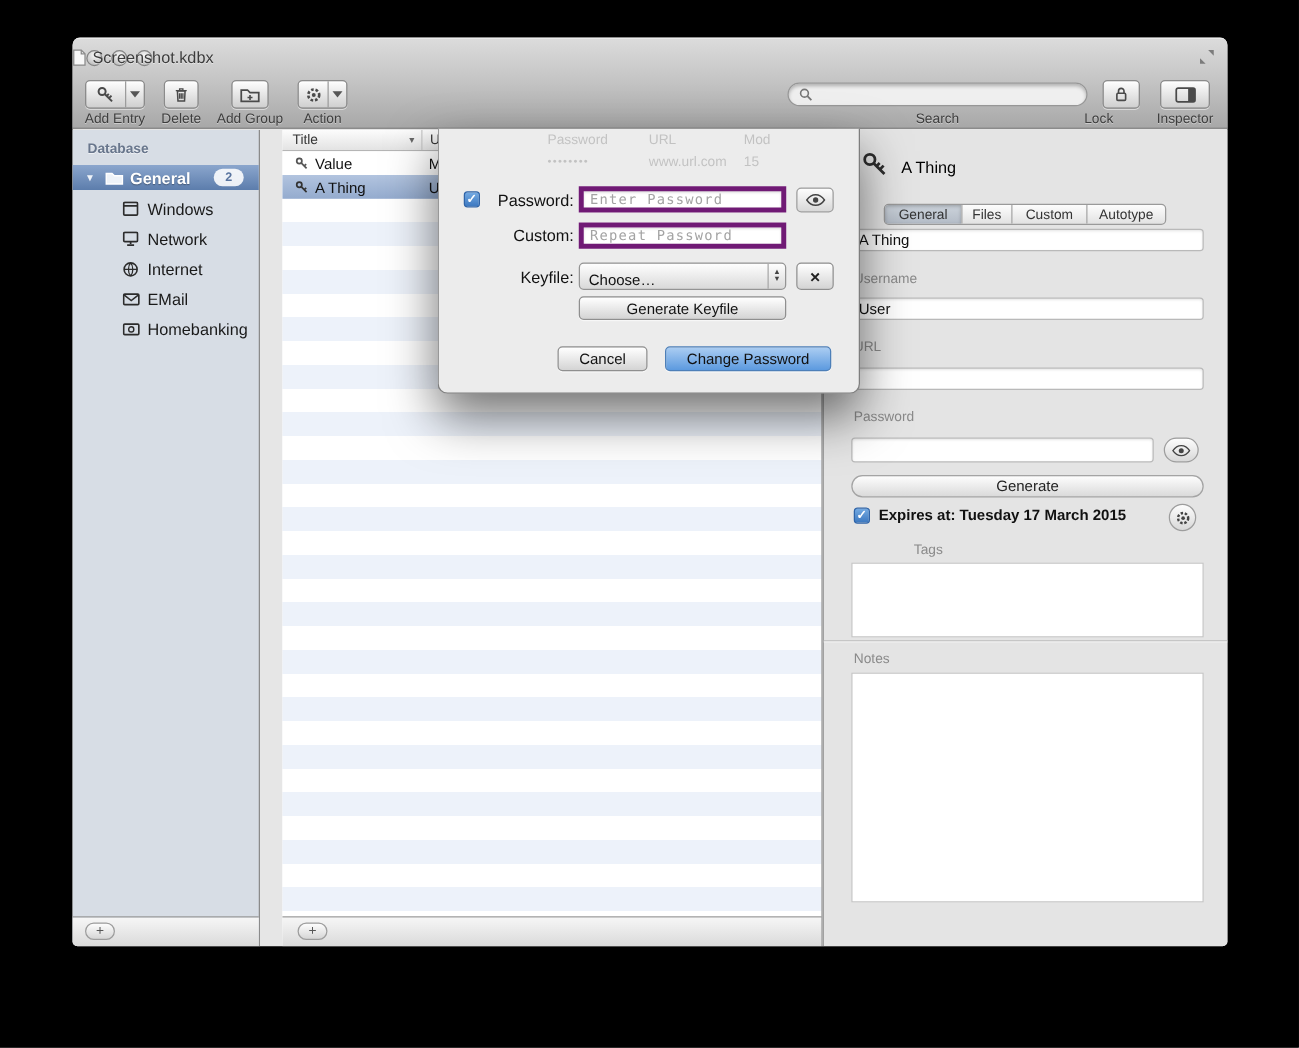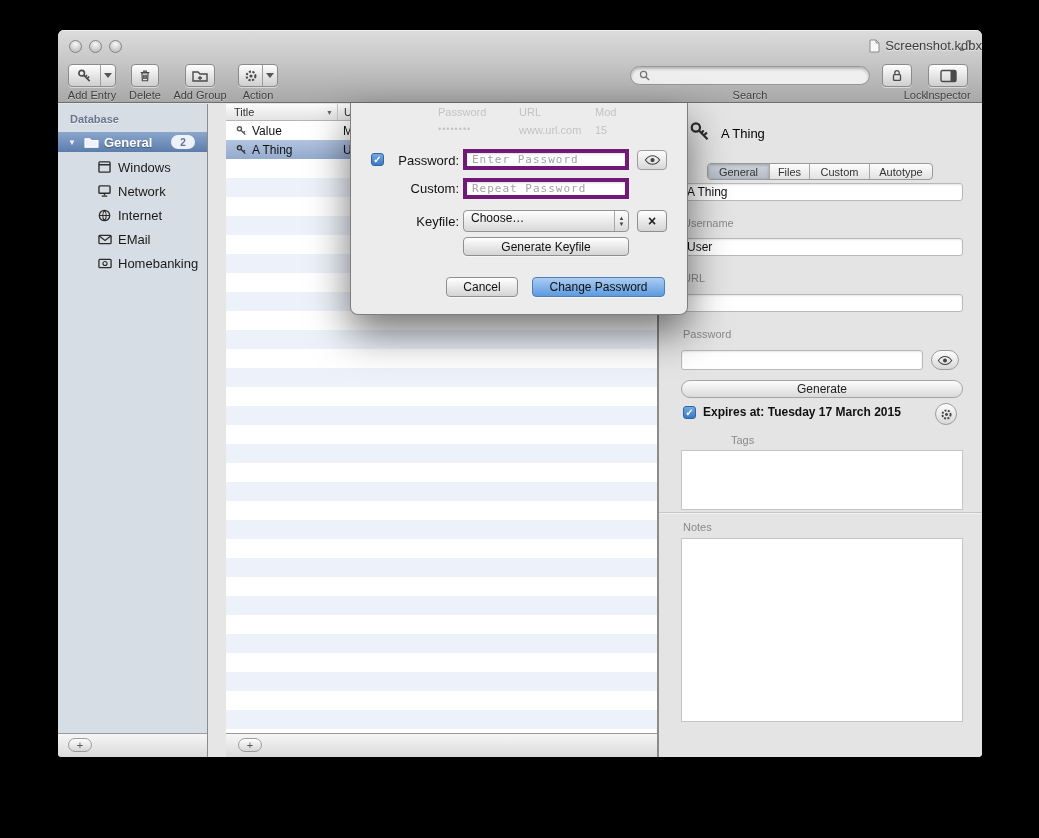--- a/index.html
+++ b/index.html
@@ -6,21 +6,21 @@
   html,body { width:1039px; height:838px; background:#000; font-family:"Liberation Sans", sans-serif; -webkit-font-smoothing:antialiased; }
   .canvas { position:relative; width:1039px; height:838px; background:#000; overflow:hidden; }
   .window { position:absolute; left:58px; top:30px; width:924px; height:727px; border-radius:6px 6px 4px 4px; overflow:hidden; background:#e6e6e6; box-shadow:0 30px 70px rgba(0,0,0,.65); }
 
   
   .header { position:absolute; left:0; top:0; width:100%; height:73px;
             background:linear-gradient(#dcdcdc 0%, #c6c6c6 45%, #a8a8a8 100%);
             border-bottom:1px solid #6e6e6e; box-shadow:inset 0 1px 0 rgba(255,255,255,.55); }
   .traffic { position:absolute; top:10px; width:13px; height:13px; border-radius:50%;
              border:1px solid #848484; background:radial-gradient(circle at 50% 30%, #f7f7f7, #b2b2b2); }
-  .win-title { position:absolute; top:8px; left:0; right:0; text-align:right; font-size:13px; color:#3c3c3c; text-shadow:0 1px 0 rgba(255,255,255,.5); }
+  .win-title { position:absolute; top:8px; left:0; right:0; text-align:left; font-size:13px; color:#3c3c3c; text-shadow:0 1px 0 rgba(255,255,255,.5); }
   .win-title .inner { display:inline-flex; align-items:center; gap:5px; }
   .fullscreen { position:absolute; top:9px; right:10px; width:13px; height:13px; opacity:.75; }
 
   .tbtn { position:absolute; top:34px; height:23px; display:flex; align-items:center; justify-content:center;
           background:linear-gradient(#fefefe,#cfcfcf); border:1px solid #8b8b8b; border-radius:4px;
           box-shadow:0 1px 0 rgba(255,255,255,.5), inset 0 1px 0 #fff; color:#4a4a4a; cursor:default; }
   .tbtn .seg { display:flex; align-items:center; justify-content:center; height:100%; }
   .tbtn .seg.arrow { width:15px; border-left:1px solid #9c9c9c; }
   .chev { width:0; height:0; border-left:4px solid transparent; border-right:4px solid transparent; border-top:5px solid #555; }
   .tlabel { position:absolute; top:59px; font-size:11px; color:#3d3d3d; text-align:center; text-shadow:0 1px 0 rgba(255,255,255,.4); }
@@ -99,21 +99,21 @@
   
   .sheet { position:absolute; left:292px; top:73px; width:338px; height:212px; z-index:60;
            background:#ececec; border:1px solid #7e7e7e; border-top:none; border-radius:0 0 8px 8px;
            box-shadow:0 18px 40px rgba(0,0,0,.55); font-size:13px; color:#111; }
   .faint { position:absolute; color:#9a9a9a; opacity:.5; font-size:11px; white-space:nowrap; }
   .dlabel { position:absolute; width:72px; text-align:right; left:36px; }
   .dfield { position:absolute; left:112px; width:166px; height:21px; background:#fff; border:4px solid #701a75;
             box-shadow:inset 0 1px 2px rgba(0,0,0,.15); font-family:"DejaVu Sans Mono",monospace;
             font-size:11px; letter-spacing:1px; color:#333; padding:0 5px; outline:none; }
   .dfield::placeholder { color:#a3a3a3; }
-  .popup { position:absolute; left:112px; width:166px; height:22px; display:flex; align-items:flex-start;
+  .popup { position:absolute; left:112px; width:166px; height:22px; display:flex; align-items:flex-end;
            background:linear-gradient(#fefefe,#d9d9d9); border:1px solid #949494; border-radius:4px; font-size:12px; }
   .popup .ptext { flex:1; padding-left:7px; }
   .popup .stepper { width:14px; height:100%; border-left:1px solid #a8a8a8; display:flex; flex-direction:column;
                     align-items:center; justify-content:center; font-size:6px; color:#444; line-height:6px; }
   .btn { position:absolute; height:20px; border-radius:4px; border:1px solid #8f8f8f;
          background:linear-gradient(#ffffff,#d4d4d4); font-size:12px; color:#111; text-align:center; line-height:19px;
          box-shadow:0 1px 0 rgba(255,255,255,.6); }
   .btn.default { background:linear-gradient(#abcdf2,#5c9adf); border-color:#4d7fb8; }
   .xbtn { position:absolute; left:286px; width:30px; height:22px; border-radius:4px; border:1px solid #8f8f8f;
           background:linear-gradient(#ffffff,#d4d4d4); font-size:14px; font-weight:bold; color:#222;
@@ -208,21 +208,21 @@
       <div class="tlabel" style="left:652px; width:80px;">Search</div>
 
       <div class="tbtn" style="left:824px; width:30px;">
         <span>
           <svg width="14" height="15" viewBox="0 0 16 16">
               <rect x="4" y="7" width="8" height="6.5" rx="1" fill="none" stroke="#4a4a4a" stroke-width="1.5"></rect>
               <path d="M5.5 7 V5 a2.5 2.5 0 0 1 5 0 V7" fill="none" stroke="#4a4a4a" stroke-width="1.5"></path>
             </svg>
         </span>
       </div>
-      <div class="tlabel" style="left:809px; width:60px;text-align:right;">Lock</div>
+      <div class="tlabel" style="left:791px; width:60px;">Lock</div>
 
       <div class="tbtn" style="left:870px; width:40px;">
         <span>
           <svg width="17" height="14" viewBox="0 0 17 14">
               <rect x="1" y="1.5" width="15" height="11" rx="1.5" fill="none" stroke="#4a4a4a" stroke-width="1.4"></rect>
               <rect x="10.5" y="1.5" width="5.5" height="11" fill="#4a4a4a"></rect>
             </svg>
         </span>
       </div>
       <div class="tlabel" style="left:855px; width:70px;">Inspector</div>

